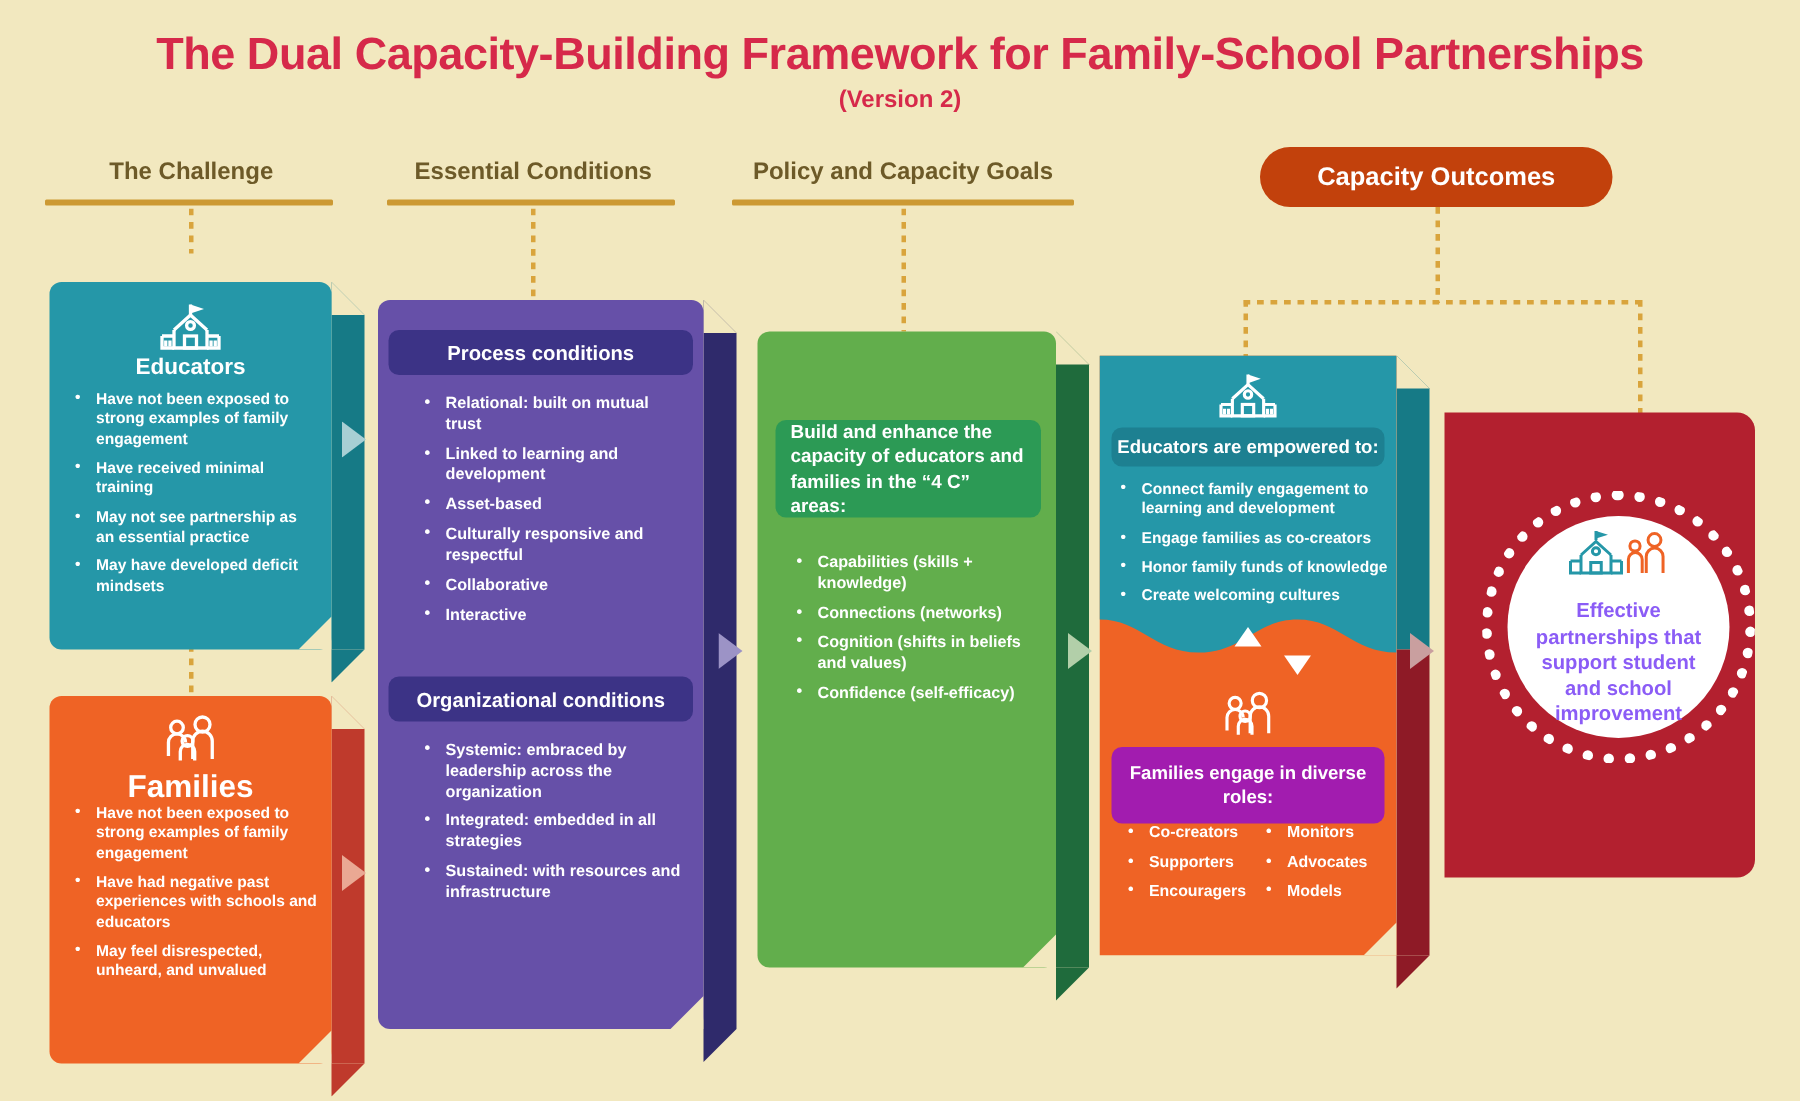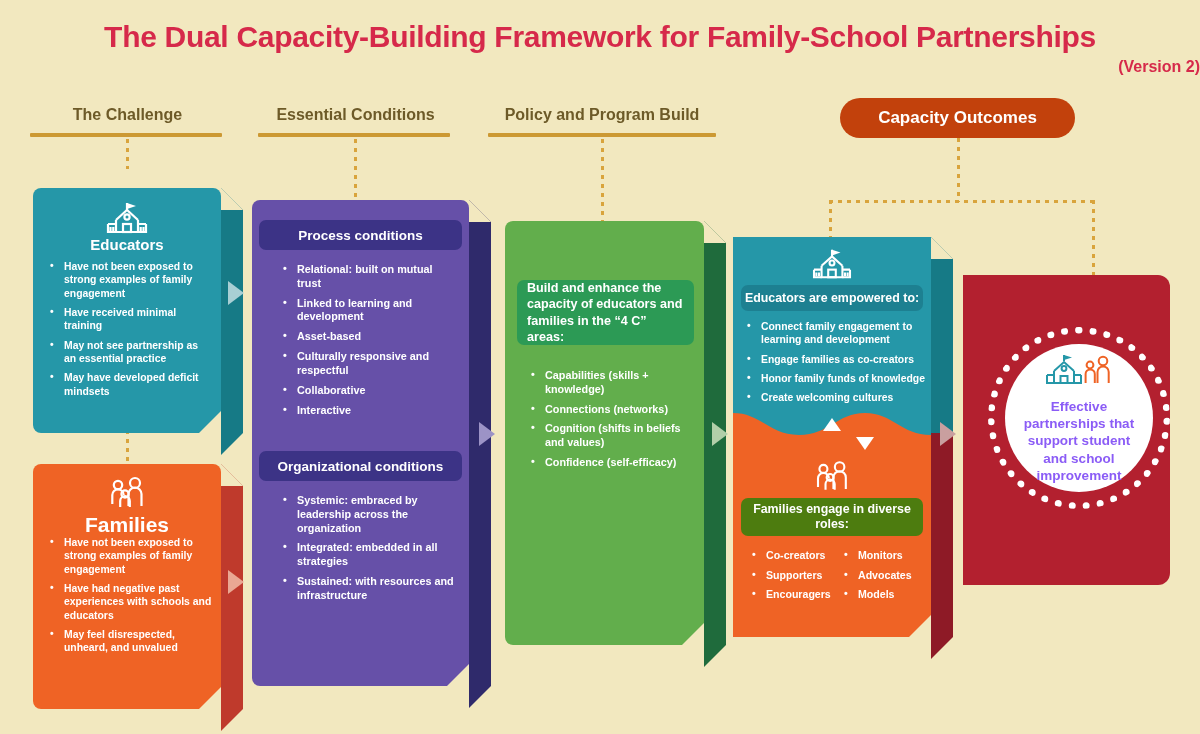--- a/index.html
+++ b/index.html
@@ -14,21 +14,21 @@
 
   
   .title {
     position: absolute; top: 20px; left: 0; width: 1200px;
     text-align: center;
     font-size: 30px; font-weight: bold; color: #d6294a;
     letter-spacing: -0.3px;
   }
   .subtitle {
     position: absolute; top: 58px; left: 0; width: 1200px;
-    text-align: right;
+    text-align: center;
     font-size: 16px; font-weight: bold; color: #d6294a;
   }
 
   .colhead {
     position: absolute;
     font-size: 16px; font-weight: bold; color: #6d5a28;
     text-align: center;
   }
   .colrule {
     position: absolute; height: 4px; background: #cc9933; border-radius: 1px;
@@ -99,21 +99,21 @@
 
   <div class="title">The Dual Capacity-Building Framework for Family-School Partnerships</div>
   <div class="subtitle">(Version 2)</div>
 
   <div class="colhead" style="left:30px; top:106px; width:195px;">The Challenge</div>
   <div class="colrule" style="left:30px; top:133px; width:192px;"></div>
 
   <div class="colhead" style="left:258px; top:106px; width:195px;">Essential Conditions</div>
   <div class="colrule" style="left:258px; top:133px; width:192px;"></div>
 
-  <div class="colhead" style="left:488px; top:106px; width:228px;">Policy and Program Build</div>
+  <div class="colhead" style="left:488px; top:106px; width:228px;">Policy and Capacity Goals</div>
   <div class="colrule" style="left:488px; top:133px; width:228px;"></div>
 
   <div class="pill" style="left:840px; top:98px; width:235px; height:40px;">Capacity Outcomes</div>
 
   <div class="dotv" style="left:126px; top:139px; height:30px;"></div>
   <div class="dotv" style="left:354px; top:139px; height:62px;"></div>
   <div class="dotv" style="left:601px; top:139px; height:82px;"></div>
 
   <div class="dotv" style="left:957px; top:138px; height:64px;"></div>
   <div class="doth" style="left:829px; top:200px; width:266px;"></div>
@@ -306,21 +306,21 @@
         <g fill="none" stroke="#fff" stroke-width="2.2">
           <circle cx="29" cy="7" r="5"></circle>
           <path d="M22.5 30 L22.5 18 a6.5 6.5 0 0 1 13 0 L35.5 30"></path>
           <circle cx="12" cy="9" r="4.2"></circle>
           <path d="M6.3 28 L6.3 19 a5.7 5.7 0 0 1 11.4 0"></path>
           <circle cx="19" cy="18" r="3.6"></circle>
           <path d="M14.2 31 L14.2 25 a4.8 4.8 0 0 1 9.6 0 L23.8 31"></path>
         </g>
       </svg>
     </div>
-    <div class="banner" style="position:absolute; left:8px; top:261px; width:182px; height:38px; background:#4d7c0f; font-size:12.4px; line-height:1.25;">Families engage in diverse roles:</div>
+    <div class="banner" style="position:absolute; left:8px; top:261px; width:182px; height:51px; background:#a21caf; font-size:12.4px; line-height:1.25;">Families engage in diverse roles:</div>
     <ul class="bul" style="position:absolute; left:19px; top:312px; width:90px; font-size:10.6px;">
       <li>Co-creators</li>
       <li>Supporters</li>
       <li>Encouragers</li>
     </ul>
     <ul class="bul" style="position:absolute; left:111px; top:312px; width:86px; font-size:10.6px;">
       <li>Monitors</li>
       <li>Advocates</li>
       <li>Models</li>
     </ul>

